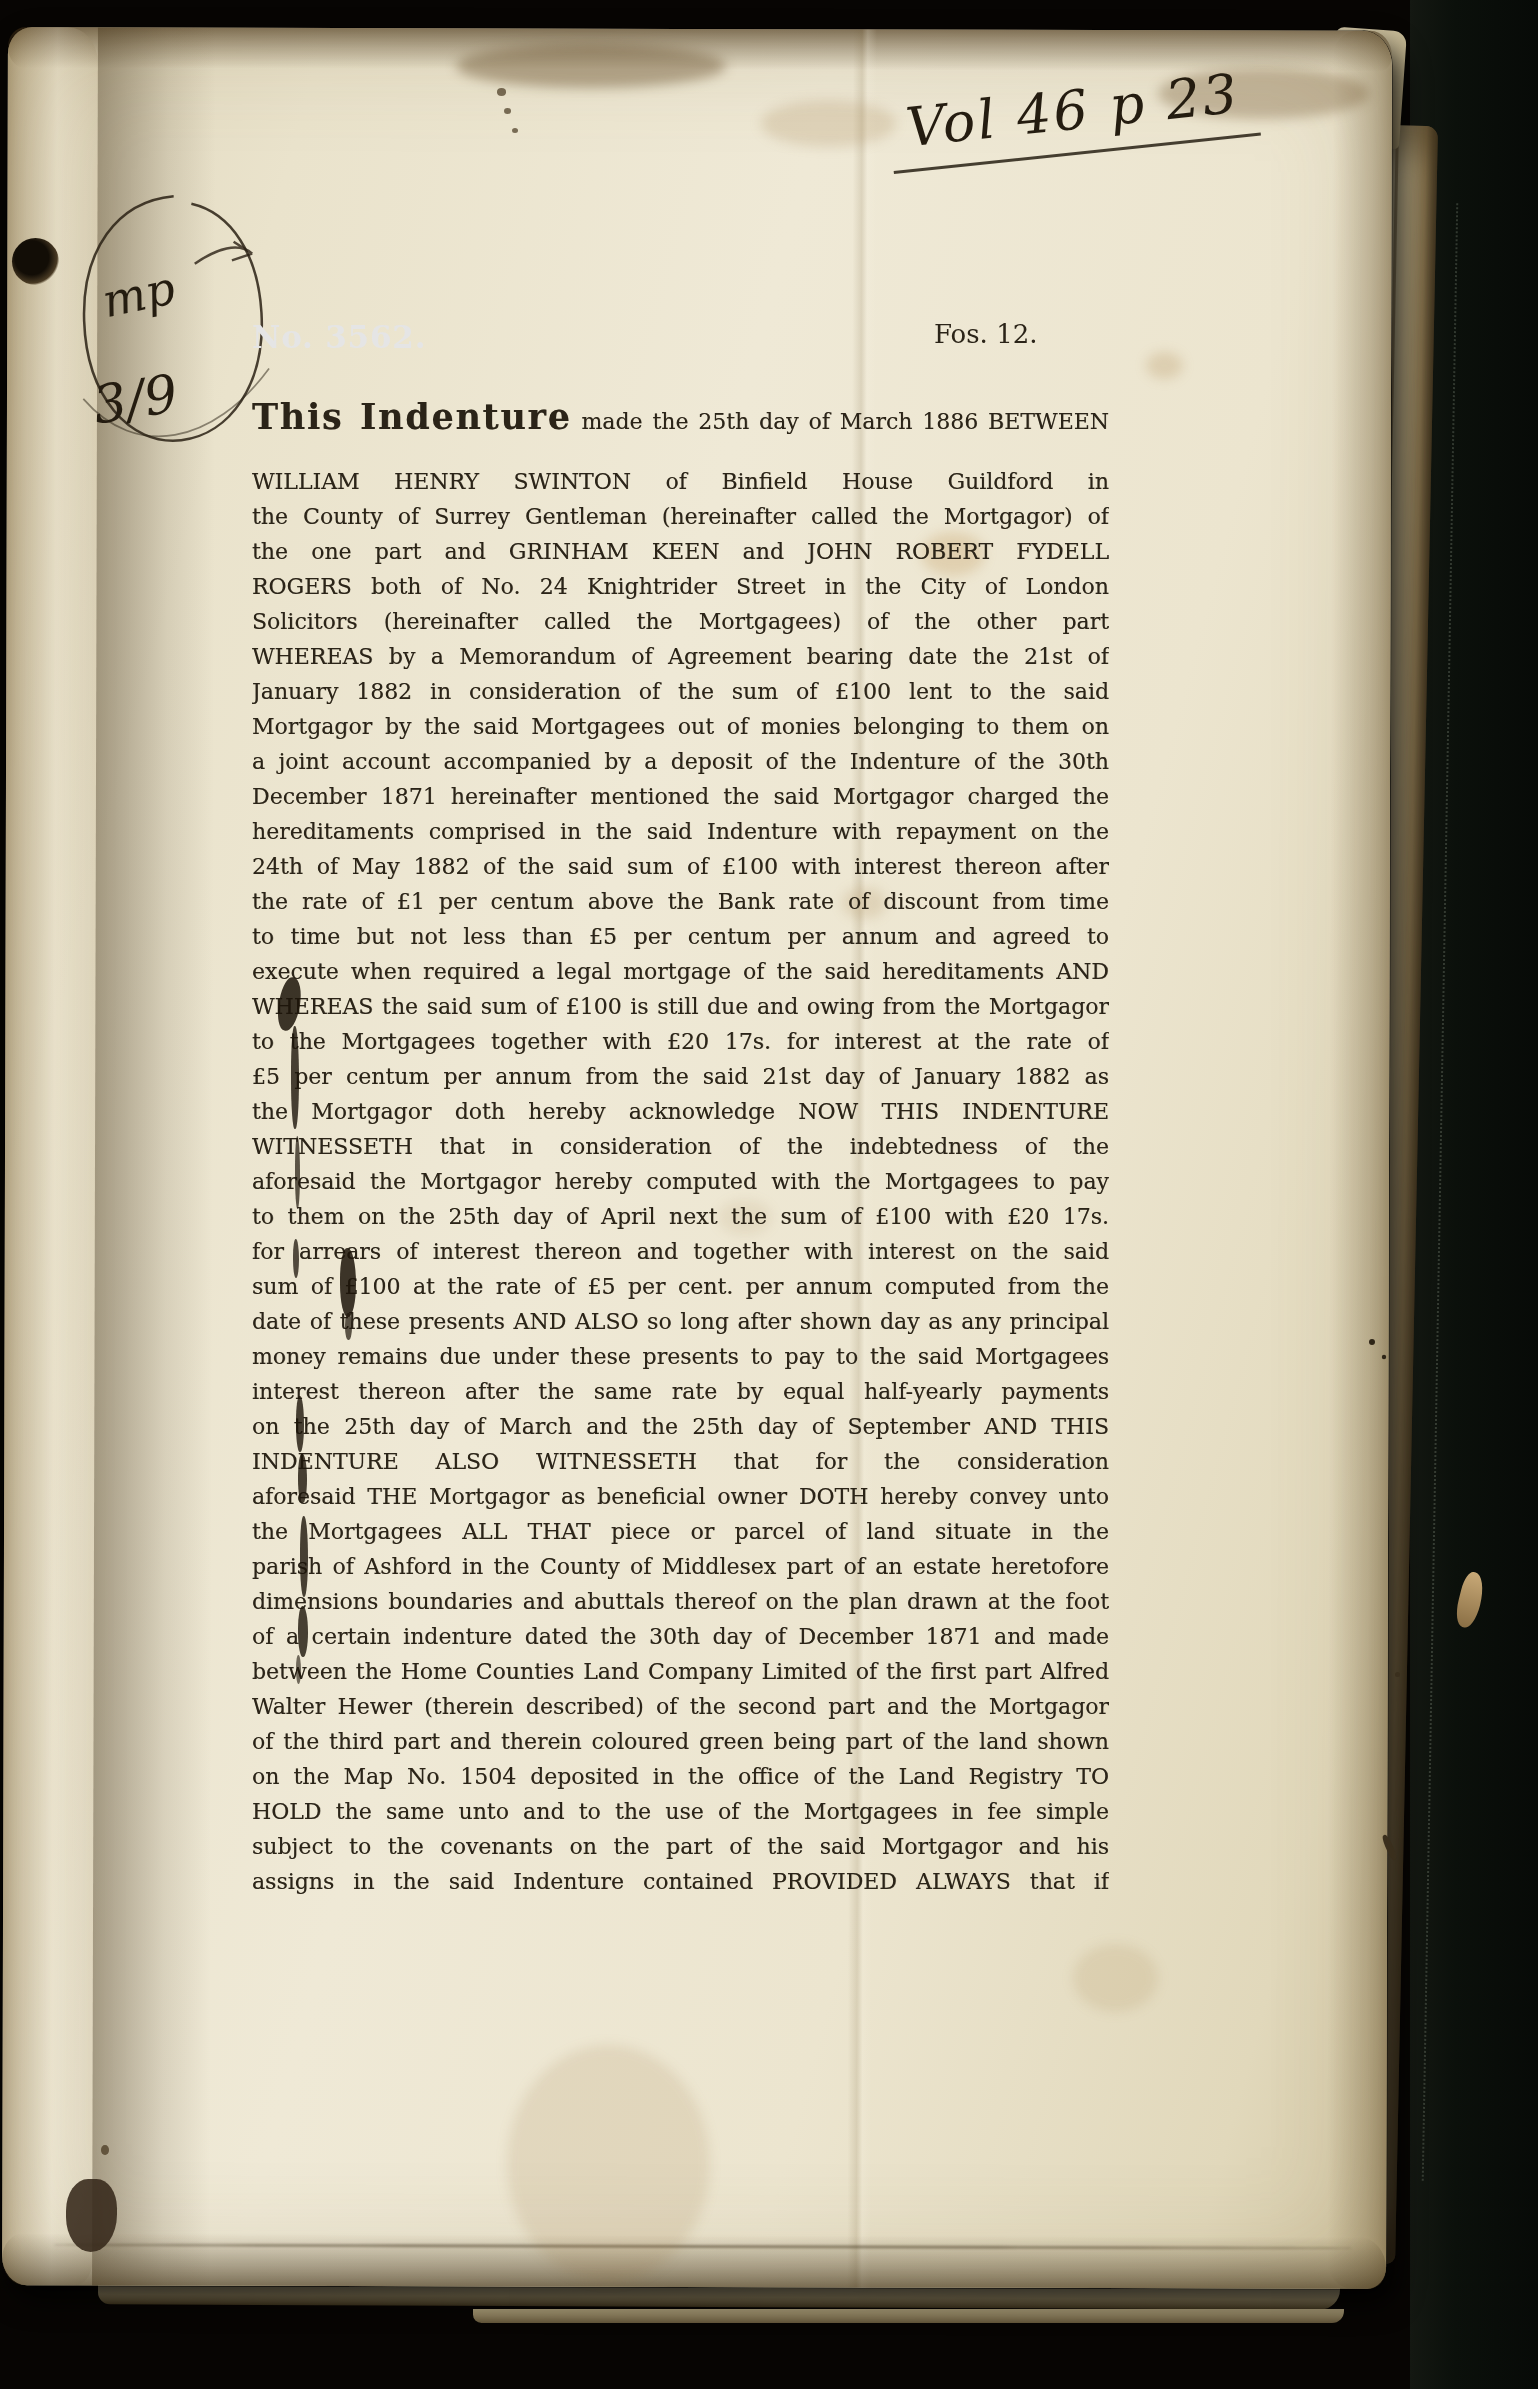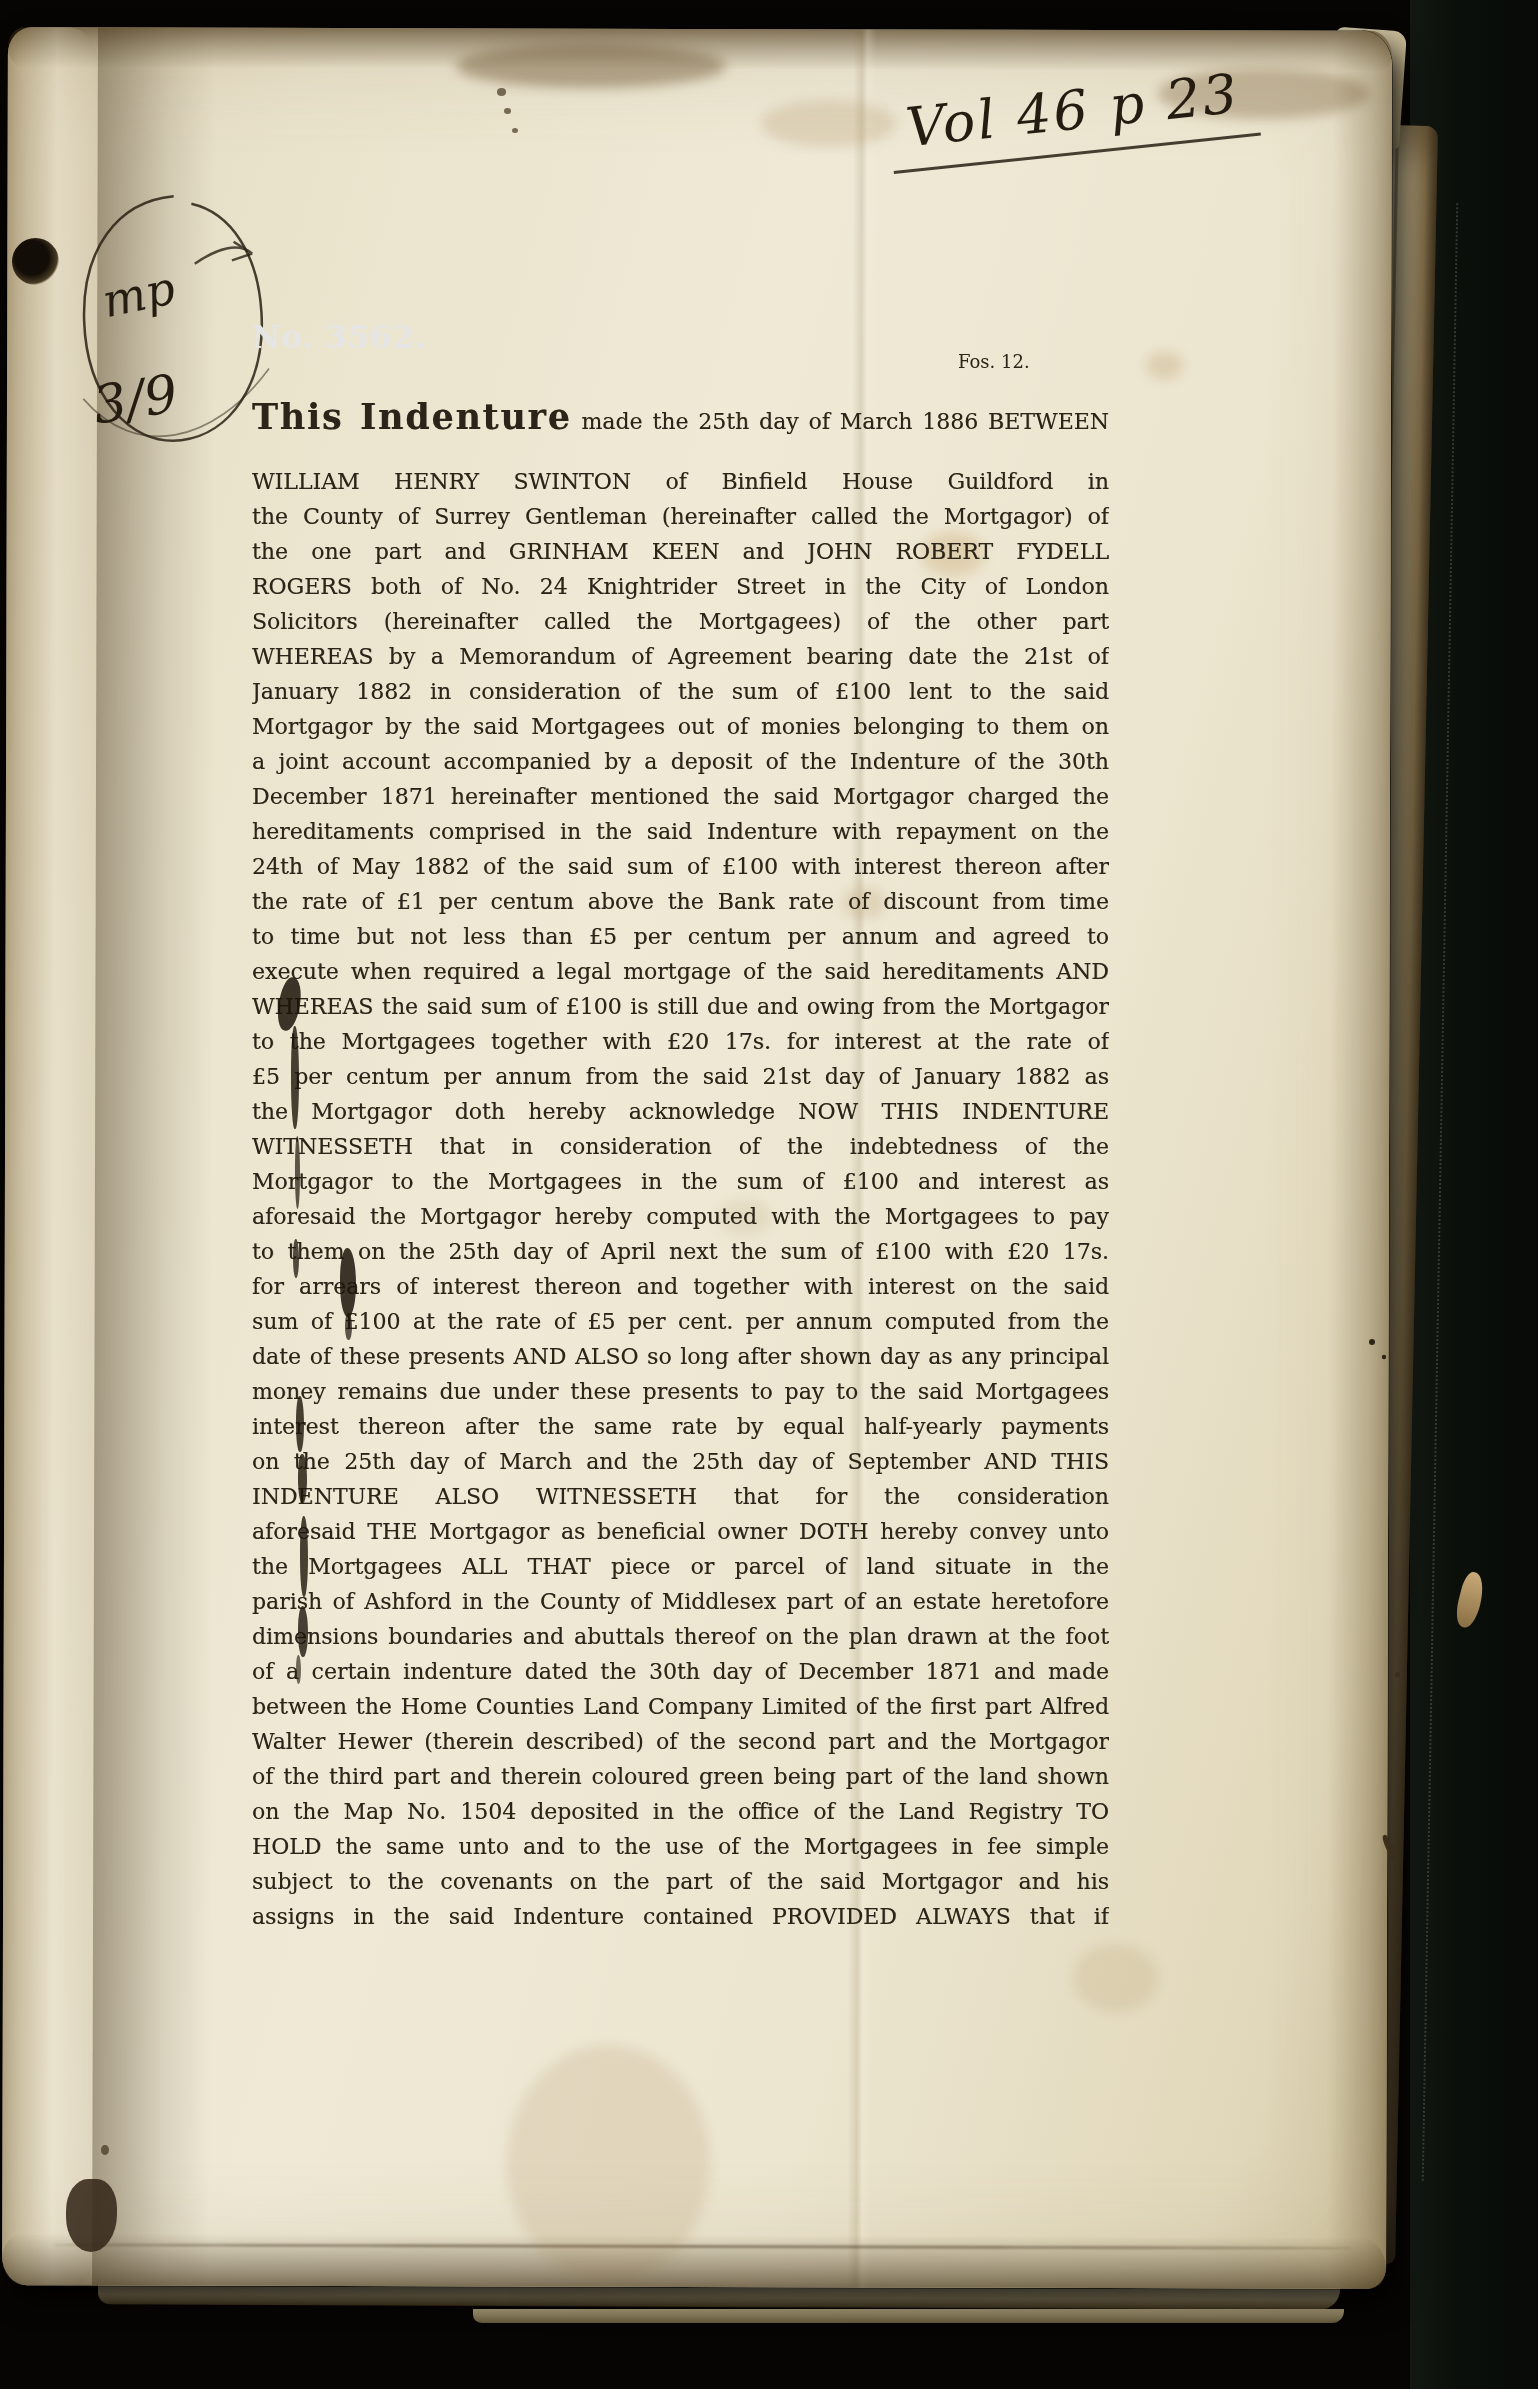--- a/index.html
+++ b/index.html
@@ -64,21 +64,21 @@
   .vol-ref{position:absolute;left:889px;top:79px;width:369px;text-align:center;
            font-style:italic;font-size:54px;letter-spacing:2.5px;color:#241c10;
            transform:rotate(-6deg);border-bottom:3.4px solid rgba(32,24,12,.82);
            padding-bottom:10px;}
   .stamp{position:absolute;left:68px;top:181px;width:213px;height:282px;}
   .stamp text{font-family:"DejaVu Serif",serif;font-style:italic;fill:#241c10;}
 
   
   .doc-number{position:absolute;left:252px;top:319px;font-size:31px;font-weight:700;
               color:#e5e5e5;letter-spacing:0.8px;}
-  .folio{position:absolute;left:958px;top:319px;font-size:18px;color:#2b2418;margin-top:32px;}
+  .folio{position:absolute;left:934px;top:319px;font-size:26px;color:#2b2418;}
   .deed-body{position:absolute;left:252px;top:399px;width:857px;color:#2b2418;
              text-shadow:0.3px 0.3px 0 rgba(43,36,24,.45);}
   .first-line{font-size:22px;line-height:1;text-align:justify;text-align-last:justify;
               margin-bottom:8.5px;height:56px;overflow:hidden;}
   .blackletter{font-size:35px;font-weight:700;letter-spacing:1.7px;}
   .line{height:35px;line-height:35px;font-size:22px;overflow:hidden;
         text-align:justify;text-align-last:justify;}
 
   .mark-dots{position:absolute;left:1369px;top:1339px;width:6px;height:6px;border-radius:50%;
              background:#2e2517;box-shadow:12px 15px 0 -0.8px #2e2517;}
@@ -152,21 +152,20 @@
         <div class="line">hereditaments comprised in the said Indenture with repayment on the</div>
         <div class="line">24th of May 1882 of the said sum of £100 with interest thereon after</div>
         <div class="line">the rate of £1 per centum above the Bank rate of discount from time</div>
         <div class="line">to time but not less than £5 per centum per annum and agreed to</div>
         <div class="line">execute when required a legal mortgage of the said hereditaments AND</div>
         <div class="line">WHEREAS the said sum of £100 is still due and owing from the Mortgagor</div>
         <div class="line">to the Mortgagees together with £20 17s. for interest at the rate of</div>
         <div class="line">£5 per centum per annum from the said 21st day of January 1882 as</div>
         <div class="line">the Mortgagor doth hereby acknowledge NOW THIS INDENTURE</div>
         <div class="line">WITNESSETH that in consideration of the indebtedness of the</div>
-        <div class="line">Mortgagor to the Mortgagees in the sum of £100 and interest as</div>
         <div class="line">aforesaid the Mortgagor hereby computed with the Mortgagees to pay</div>
         <div class="line">to them on the 25th day of April next the sum of £100 with £20 17s.</div>
         <div class="line">for arrears of interest thereon and together with interest on the said</div>
         <div class="line">sum of £100 at the rate of £5 per cent. per annum computed from the</div>
         <div class="line">date of these presents AND ALSO so long after shown day as any principal</div>
         <div class="line">money remains due under these presents to pay to the said Mortgagees</div>
         <div class="line">interest thereon after the same rate by equal half-yearly payments</div>
         <div class="line">on the 25th day of March and the 25th day of September AND THIS</div>
         <div class="line">INDENTURE ALSO WITNESSETH that for the consideration</div>
         <div class="line">aforesaid THE Mortgagor as beneficial owner DOTH hereby convey unto</div>

